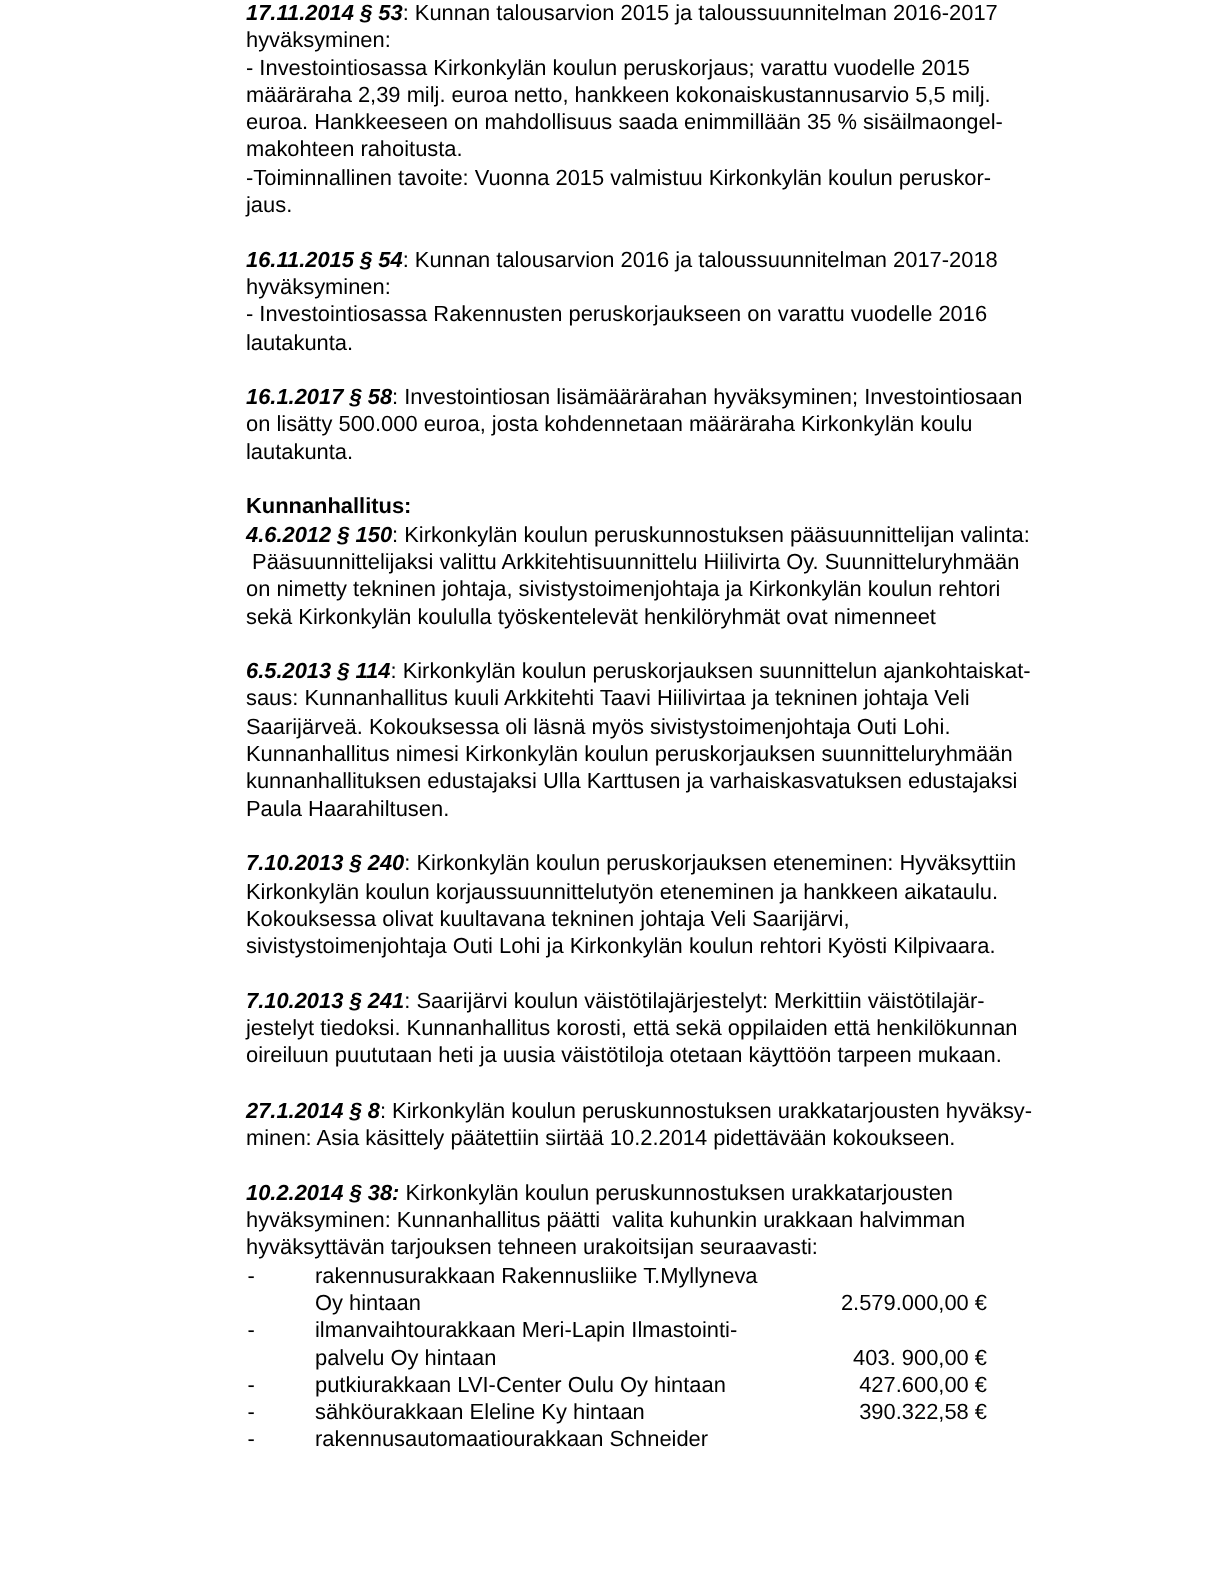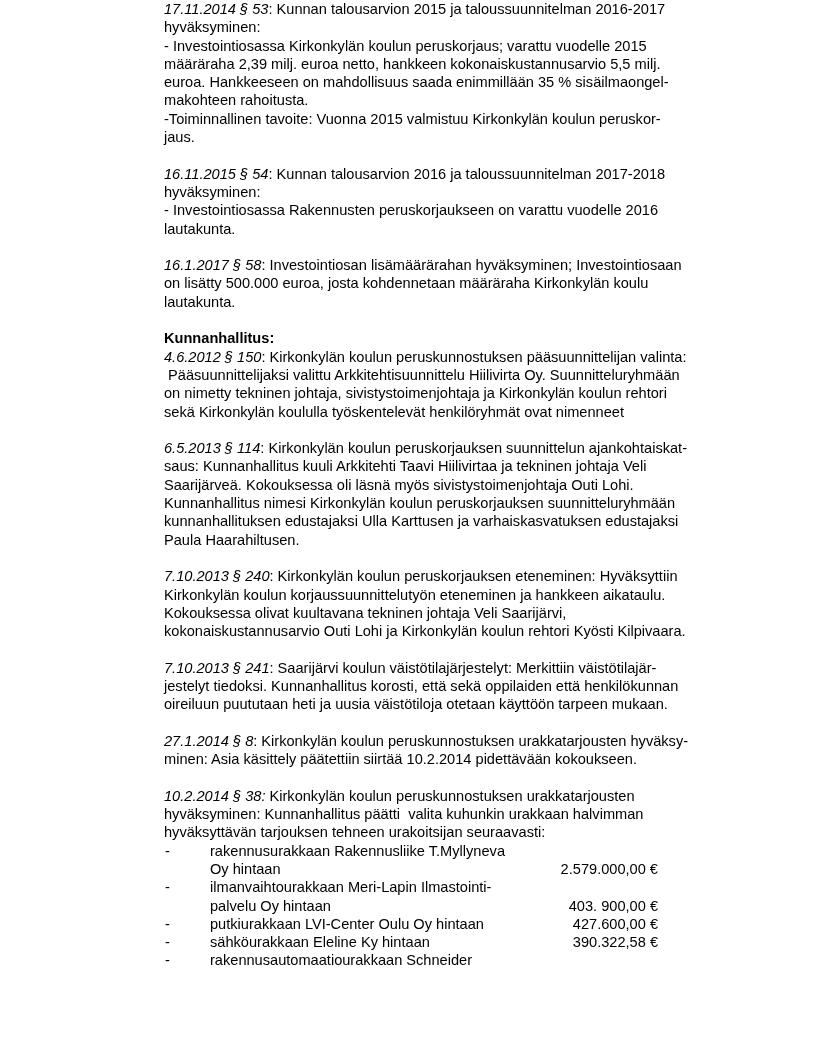--- a/index.html
+++ b/index.html
@@ -1,21 +1,21 @@
 <!DOCTYPE html>
 <html><head>
 <meta charset="utf-8">
 <style>
   html, body { margin: 0; padding: 0; background: #ffffff; }
   body { width: 816px; height: 1056px; position: relative; overflow: hidden;
          font-family: "Liberation Sans", sans-serif; font-size: 14.6px; color: #000; }
   .page { position: absolute; left: 164px; top: 0px; width: 580px; line-height: 18.3px; }
   .block { margin: 0; }
   .gap { height: 18.3px; }
-  .ref { font-weight: normal; font-style: italic; }
+  .ref { font-weight: bold; font-style: italic; }
   .heading { font-weight: bold; }
   .line { white-space: nowrap; display: block; }
   .contracts { position: relative; }
   .crow { position: relative; height: 18.3px; white-space: nowrap; }
   .dash { position: absolute; left: 1px; }
   .ctext { position: absolute; left: 46px; }
   .camt { position: absolute; right: 86px; text-align: left; }
 </style>
 </head>
 <body>
@@ -66,21 +66,21 @@
     <span class="line">Kunnanhallitus nimesi Kirkonkylän koulun peruskorjauksen suunnitteluryhmään</span>
     <span class="line">kunnanhallituksen edustajaksi Ulla Karttusen ja varhaiskasvatuksen edustajaksi</span>
     <span class="line">Paula Haarahiltusen.</span>
   </div>
   <div class="gap"></div>
 
   <div class="block">
     <span class="line"><span class="ref">7.10.2013 § 240</span><span>: Kirkonkylän koulun peruskorjauksen eteneminen: Hyväksyttiin</span></span>
     <span class="line">Kirkonkylän koulun korjaussuunnittelutyön eteneminen ja hankkeen aikataulu.</span>
     <span class="line">Kokouksessa olivat kuultavana tekninen johtaja Veli Saarijärvi,</span>
-    <span class="line">kokonaiskustannusarvio Outi Lohi ja Kirkonkylän koulun rehtori Kyösti Kilpivaara.</span>
+    <span class="line">sivistystoimenjohtaja Outi Lohi ja Kirkonkylän koulun rehtori Kyösti Kilpivaara.</span>
   </div>
   <div class="gap"></div>
 
   <div class="block">
     <span class="line"><span class="ref">7.10.2013 § 241</span><span>: Saarijärvi koulun väistötilajärjestelyt: Merkittiin väistötilajär-</span></span>
     <span class="line">jestelyt tiedoksi. Kunnanhallitus korosti, että sekä oppilaiden että henkilökunnan</span>
     <span class="line">oireiluun puututaan heti ja uusia väistötiloja otetaan käyttöön tarpeen mukaan.</span>
   </div>
   <div class="gap"></div>
 

